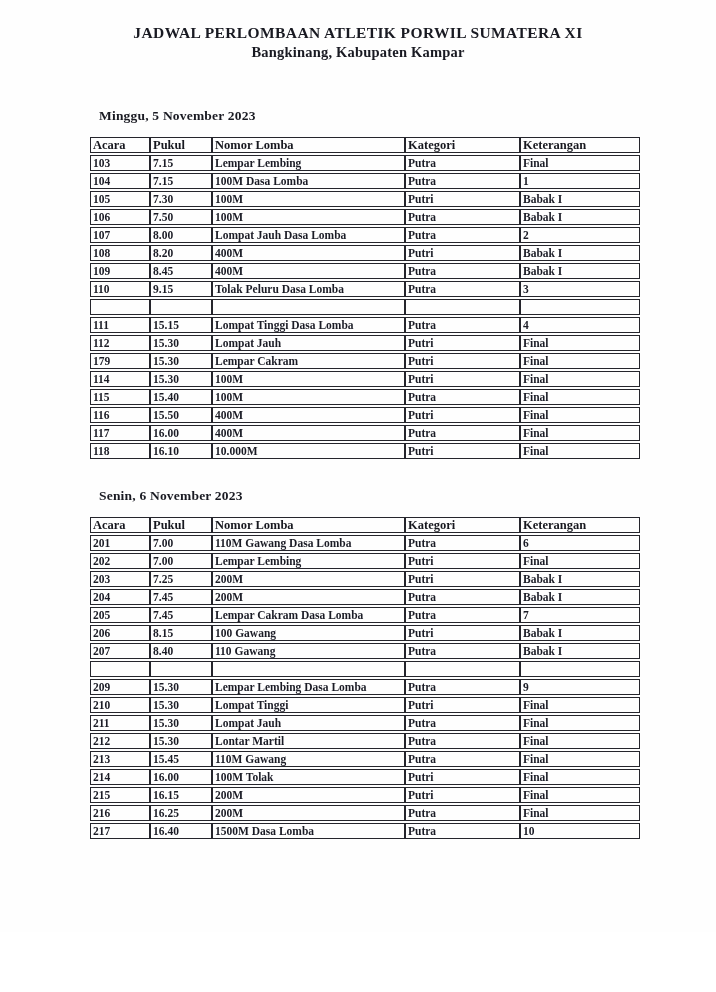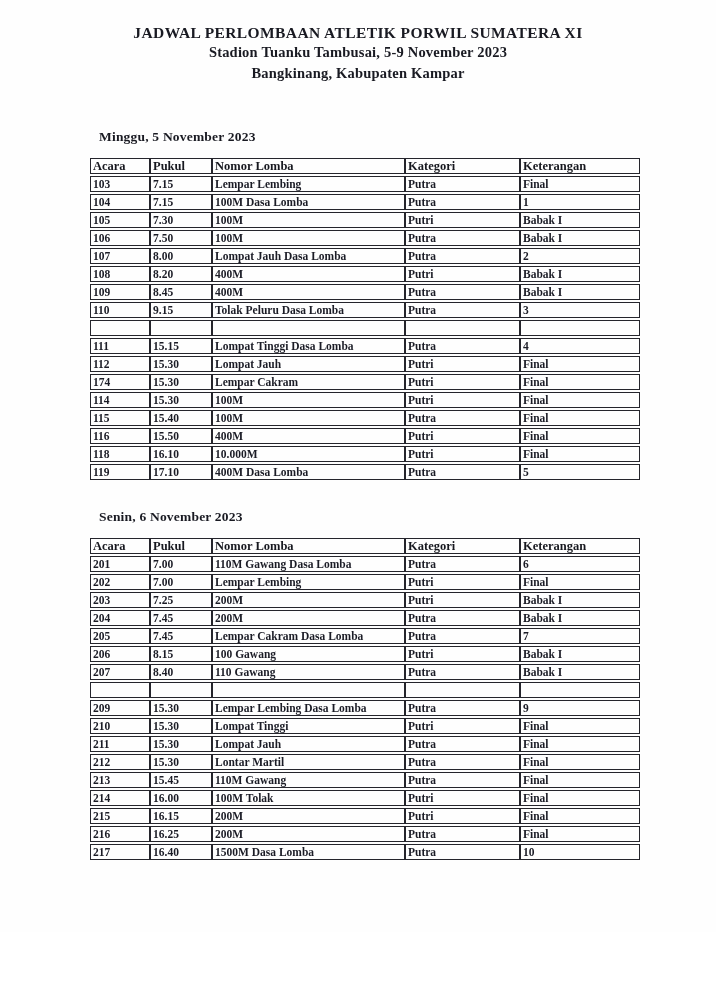--- a/index.html
+++ b/index.html
@@ -74,21 +74,20 @@
     color: #1b1c26;
   }
 </style>
 </head>
 <body>
 
 <div class="page">
 
   <div class="doc-title">
     <div class="line1">JADWAL PERLOMBAAN ATLETIK PORWIL SUMATERA XI</div>
-    <div class="line2">Stadion Tuanku Tambusai, 5-9 November 2023</div>
     <div class="line3">Bangkinang, Kabupaten Kampar</div>
   </div>
 
   <section>
     <h3 class="section-heading first">Minggu, 5 November 2023</h3>
     <table class="schedule">
       <colgroup>
         <col class="c-acara">
           <col class="c-pukul">
           <col class="c-nomor">
@@ -176,21 +175,21 @@
             <td>4</td>
           </tr>
           <tr>
             <td>112</td>
             <td>15.30</td>
             <td>Lompat Jauh</td>
             <td>Putri</td>
             <td>Final</td>
           </tr>
           <tr>
-            <td>174</td>
+            <td>179</td>
             <td>15.30</td>
             <td>Lempar Cakram</td>
             <td>Putri</td>
             <td>Final</td>
           </tr>
           <tr>
             <td>114</td>
             <td>15.30</td>
             <td>100M</td>
             <td>Putri</td>
@@ -204,32 +203,32 @@
             <td>Final</td>
           </tr>
           <tr>
             <td>116</td>
             <td>15.50</td>
             <td>400M</td>
             <td>Putri</td>
             <td>Final</td>
           </tr>
           <tr>
+            <td>117</td>
+            <td>16.00</td>
+            <td>400M</td>
+            <td>Putra</td>
+            <td>Final</td>
+          </tr>
+          <tr>
             <td>118</td>
             <td>16.10</td>
             <td>10.000M</td>
             <td>Putri</td>
             <td>Final</td>
-          </tr>
-          <tr>
-            <td>119</td>
-            <td>17.10</td>
-            <td>400M Dasa Lomba</td>
-            <td>Putra</td>
-            <td>5</td>
           </tr>
         </tbody>
     </table>
   </section>
 
   <section>
     <h3 class="section-heading second">Senin, 6 November 2023</h3>
     <table class="schedule">
       <colgroup>
         <col class="c-acara">

